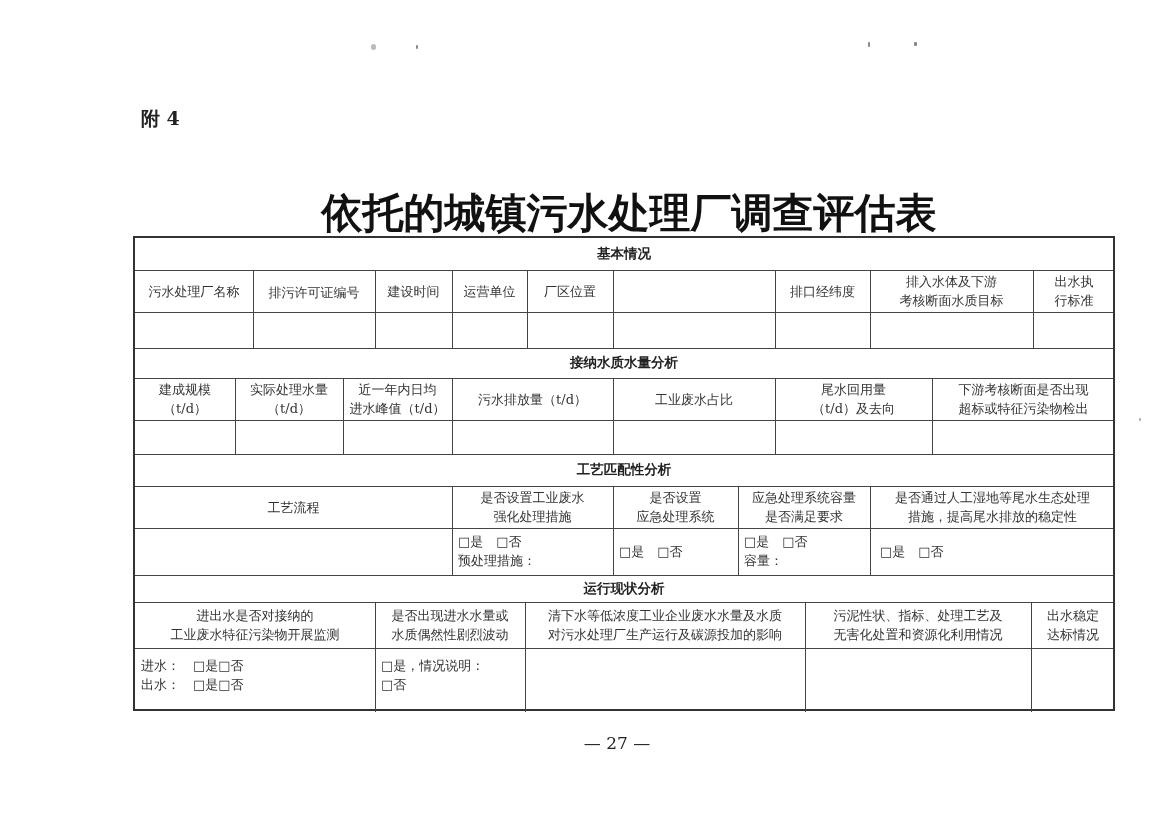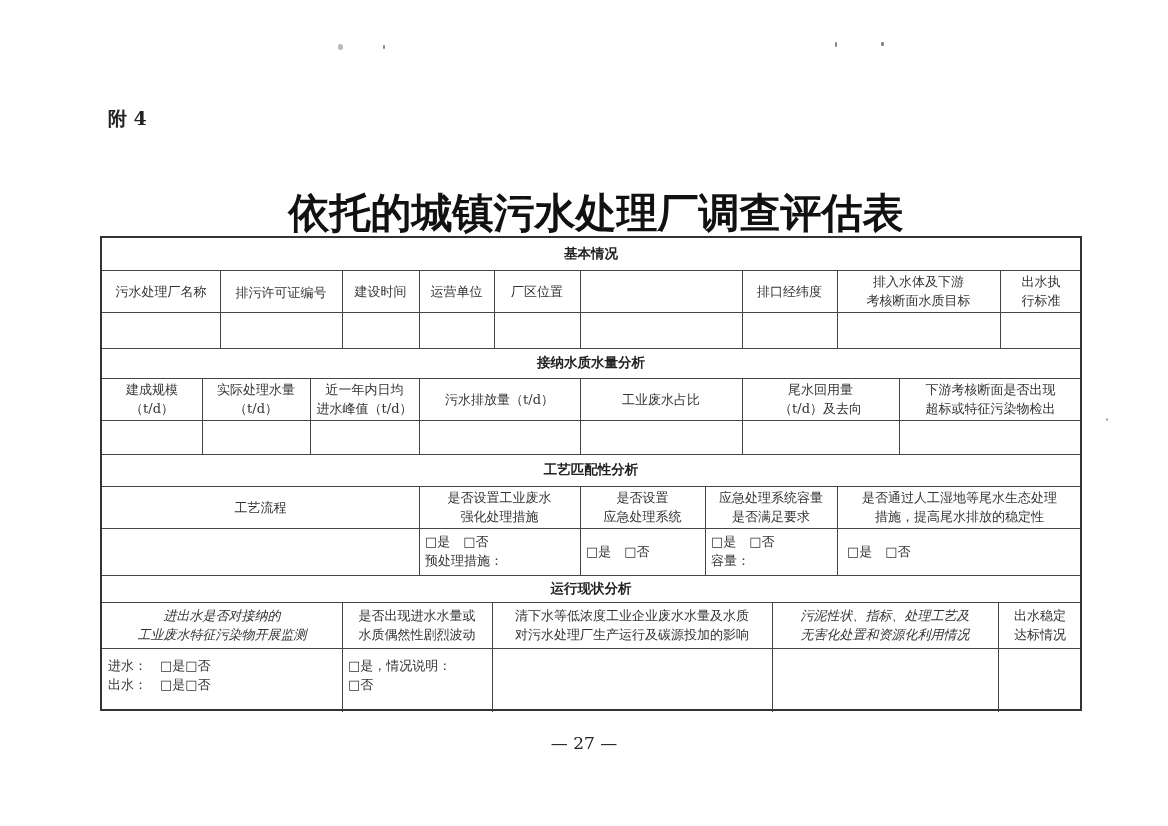--- a/index.html
+++ b/index.html
@@ -1,18 +1,18 @@
 <!DOCTYPE html>
 <html><head>
 <meta charset="utf-8">
 <style>
   html,body{margin:0;padding:0;}
   body{width:1168px;height:826px;background:#fff;position:relative;overflow:hidden;
        font-family:"DejaVu Serif","Liberation Serif",serif;color:#222;}
-  .abs{position:absolute;}
+  .abs{position:absolute;margin-left:33px;}
   .annex{left:108px;top:106px;font-size:19px;font-weight:bold;color:#222;}
   .title{left:0;width:1168px;top:186px;text-align:center;font-size:41px;font-weight:bold;
          letter-spacing:0px;color:#111;font-family:"DejaVu Serif","Liberation Serif",serif;}
   .title span{display:inline-block;transform:translateX(12px);}
   .speck{width:3px;height:5px;background:#888;border-radius:1px;}
   .table{left:100px;top:236px;width:982px;height:475px;border:2px solid #333;box-sizing:border-box;}
   .hl{position:absolute;height:0;border-top:1.5px solid #444;}
   .vl{position:absolute;width:0;border-left:1.5px solid #444;}
   .cell{position:absolute;display:flex;align-items:center;justify-content:center;text-align:center;
         font-size:13px;line-height:19px;color:#333;box-sizing:border-box;padding:0 2px;}
@@ -130,27 +130,27 @@
 
   <div class="cell" style="left: 0px; width: 317px; top: 290px; height: 47px; white-space: pre-line;"></div>
   <div class="cell left" style="left:317px;width:161px;top:290px;height:47px;white-space:pre-line;padding-top:4px;">□是　□否
 预处理措施：</div>
   <div class="cell left" style="left:478px;width:125px;top:290px;height:47px;white-space:pre-line;align-items:center;">□是　□否</div>
   <div class="cell left" style="left:603px;width:132px;top:290px;height:47px;white-space:pre-line;padding-top:4px;">□是　□否
 容量：</div>
   <div class="cell left" style="left:735px;width:245px;top:290px;height:47px;white-space:pre-line;align-items:center;padding-left:10px;">□是　□否</div>
 
   <div class="sec" style="left:0;right:0;top:337px;height:27px;">运行现状分析</div>
-  <div class="cell" style="left:0;width:240px;top:364px;height:46px;white-space:pre-line;font-style:italic;">进出水是否对接纳的
+  <div class="cell" style="left:0;width:240px;top:364px;height:46px;white-space:pre-line;">进出水是否对接纳的
 工业废水特征污染物开展监测</div>
   <div class="cell" style="left:240px;width:150px;top:364px;height:46px;white-space:pre-line;">是否出现进水水量或
 水质偶然性剧烈波动</div>
   <div class="cell" style="left:390px;width:280px;top:364px;height:46px;white-space:pre-line;">清下水等低浓度工业企业废水水量及水质
 对污水处理厂生产运行及碳源投加的影响</div>
-  <div class="cell" style="left:670px;width:226px;top:364px;height:46px;white-space:pre-line;font-style:italic;">污泥性状、指标、处理工艺及
+  <div class="cell" style="left:670px;width:226px;top:364px;height:46px;white-space:pre-line;">污泥性状、指标、处理工艺及
 无害化处置和资源化利用情况</div>
   <div class="cell" style="left:896px;width:84px;top:364px;height:46px;white-space:pre-line;">出水稳定
 达标情况</div>
 
   <div class="cell left" style="left:0;width:240px;top:410px;height:63px;white-space:pre-line;padding-top:8px;">进水：　□是□否
 出水：　□是□否</div>
   <div class="cell left" style="left:240px;width:150px;top:410px;height:63px;white-space:pre-line;padding-top:8px;">□是，情况说明：
 □否</div>
   <div class="cell" style="left: 390px; width: 280px; top: 410px; height: 63px; white-space: pre-line;"></div>
   <div class="cell" style="left: 670px; width: 226px; top: 410px; height: 63px; white-space: pre-line;"></div>

